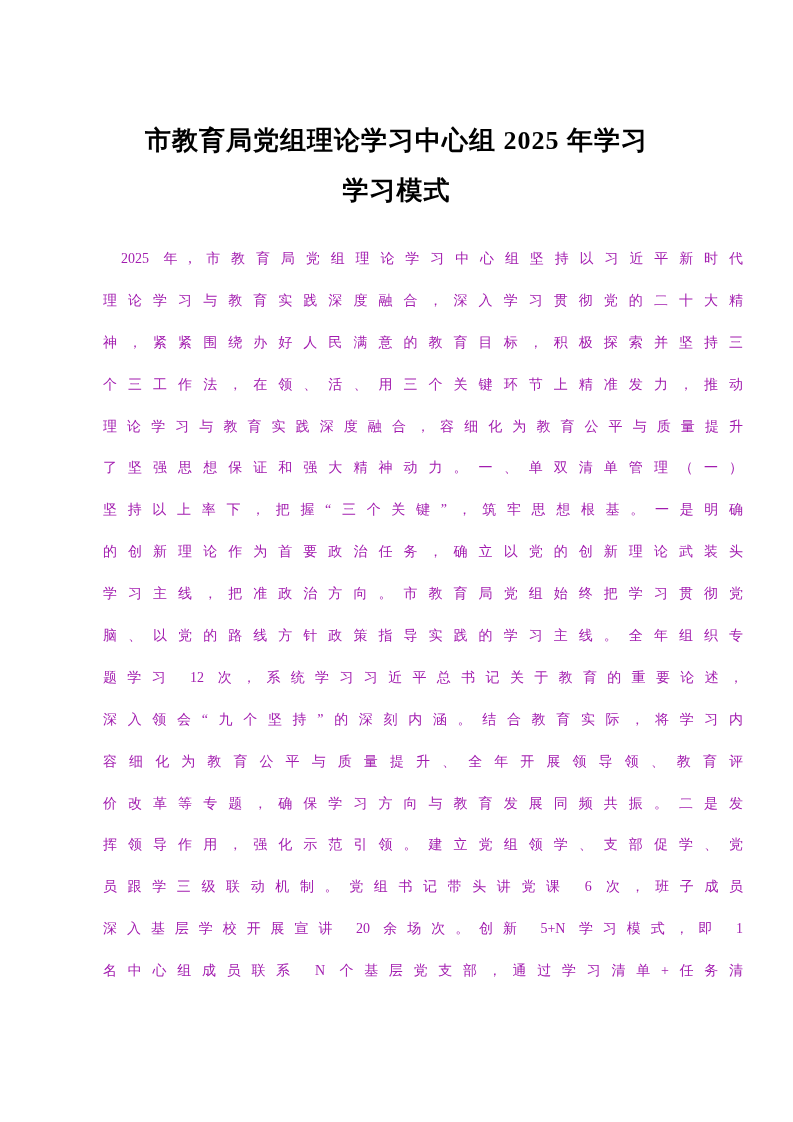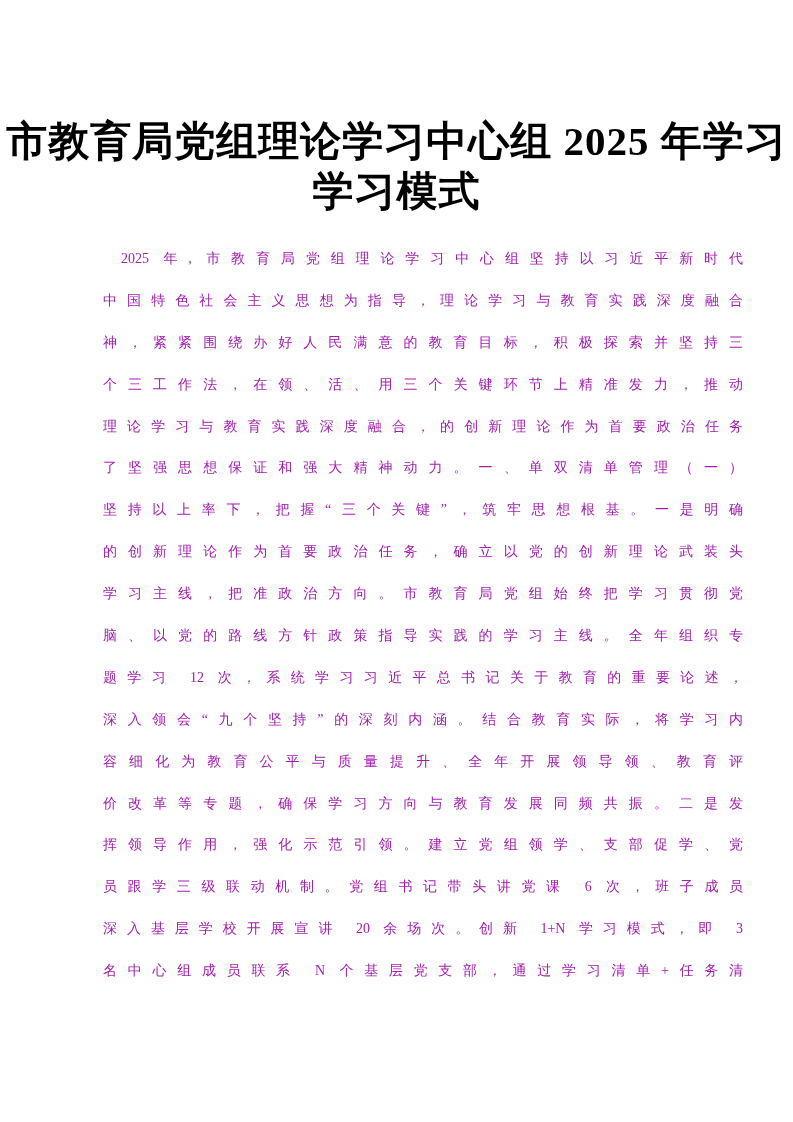--- a/index.html
+++ b/index.html
@@ -14,21 +14,21 @@
     background: #ffffff;
     overflow: hidden;
     font-family: "Liberation Serif", "DejaVu Serif", serif;
   }
   .doc-title {
     padding-top: 116px;
     text-align: center;
     color: #000000;
   }
   .doc-title .title-line {
-    font-size: 41px;
+    font-size: 26px;
     line-height: 50px;
     font-weight: 700;
     letter-spacing: 1px;
     color: #000000;
   }
   .doc-body {
     margin-top: 22px;
     padding-left: 103px;
     padding-right: 50px;
     color: #a21caf;
@@ -51,32 +51,32 @@
 
 <div class="page">
 
   <div class="doc-title">
     <div class="title-line">市教育局党组理论学习中心组 2025 年学习</div>
     <div class="title-line">学习模式</div>
   </div>
 
   <div class="doc-body">
     <div class="body-line first-line">2025 年, 市教育局党组理论学习中心组坚持以习近平新时代</div>
-    <div class="body-line">中国特色社会主义思想为指导，理论学习与教育实践深度融合</div>
+    <div class="body-line">理论学习与教育实践深度融合，深入学习贯彻党的二十大精</div>
     <div class="body-line">神，紧紧围绕办好人民满意的教育目标，积极探索并坚持三</div>
     <div class="body-line">个三工作法，在领、活、用三个关键环节上精准发力，推动</div>
-    <div class="body-line">理论学习与教育实践深度融合，的创新理论作为首要政治任务</div>
+    <div class="body-line">理论学习与教育实践深度融合，容细化为教育公平与质量提升</div>
     <div class="body-line">了坚强思想保证和强大精神动力。一、单双清单管理（一）</div>
     <div class="body-line">坚持以上率下，把握“三个关键”，筑牢思想根基。一是明确</div>
     <div class="body-line">的创新理论作为首要政治任务，确立以党的创新理论武装头</div>
     <div class="body-line">学习主线，把准政治方向。市教育局党组始终把学习贯彻党</div>
     <div class="body-line">脑、以党的路线方针政策指导实践的学习主线。全年组织专</div>
     <div class="body-line">题学习 12 次，系统学习习近平总书记关于教育的重要论述，</div>
     <div class="body-line">深入领会“九个坚持”的深刻内涵。结合教育实际，将学习内</div>
     <div class="body-line">容细化为教育公平与质量提升、全年开展领导领、教育评</div>
     <div class="body-line">价改革等专题，确保学习方向与教育发展同频共振。二是发</div>
     <div class="body-line">挥领导作用，强化示范引领。建立党组领学、支部促学、党</div>
     <div class="body-line">员跟学三级联动机制。党组书记带头讲党课 6 次，班子成员</div>
-    <div class="body-line">深入基层学校开展宣讲 20 余场次。创新 1+N 学习模式，即 3</div>
+    <div class="body-line">深入基层学校开展宣讲 20 余场次。创新 5+N 学习模式，即 1</div>
     <div class="body-line">名中心组成员联系 N 个基层党支部，通过学习清单+任务清</div>
   </div>
 
 </div>
 
 </body></html>

